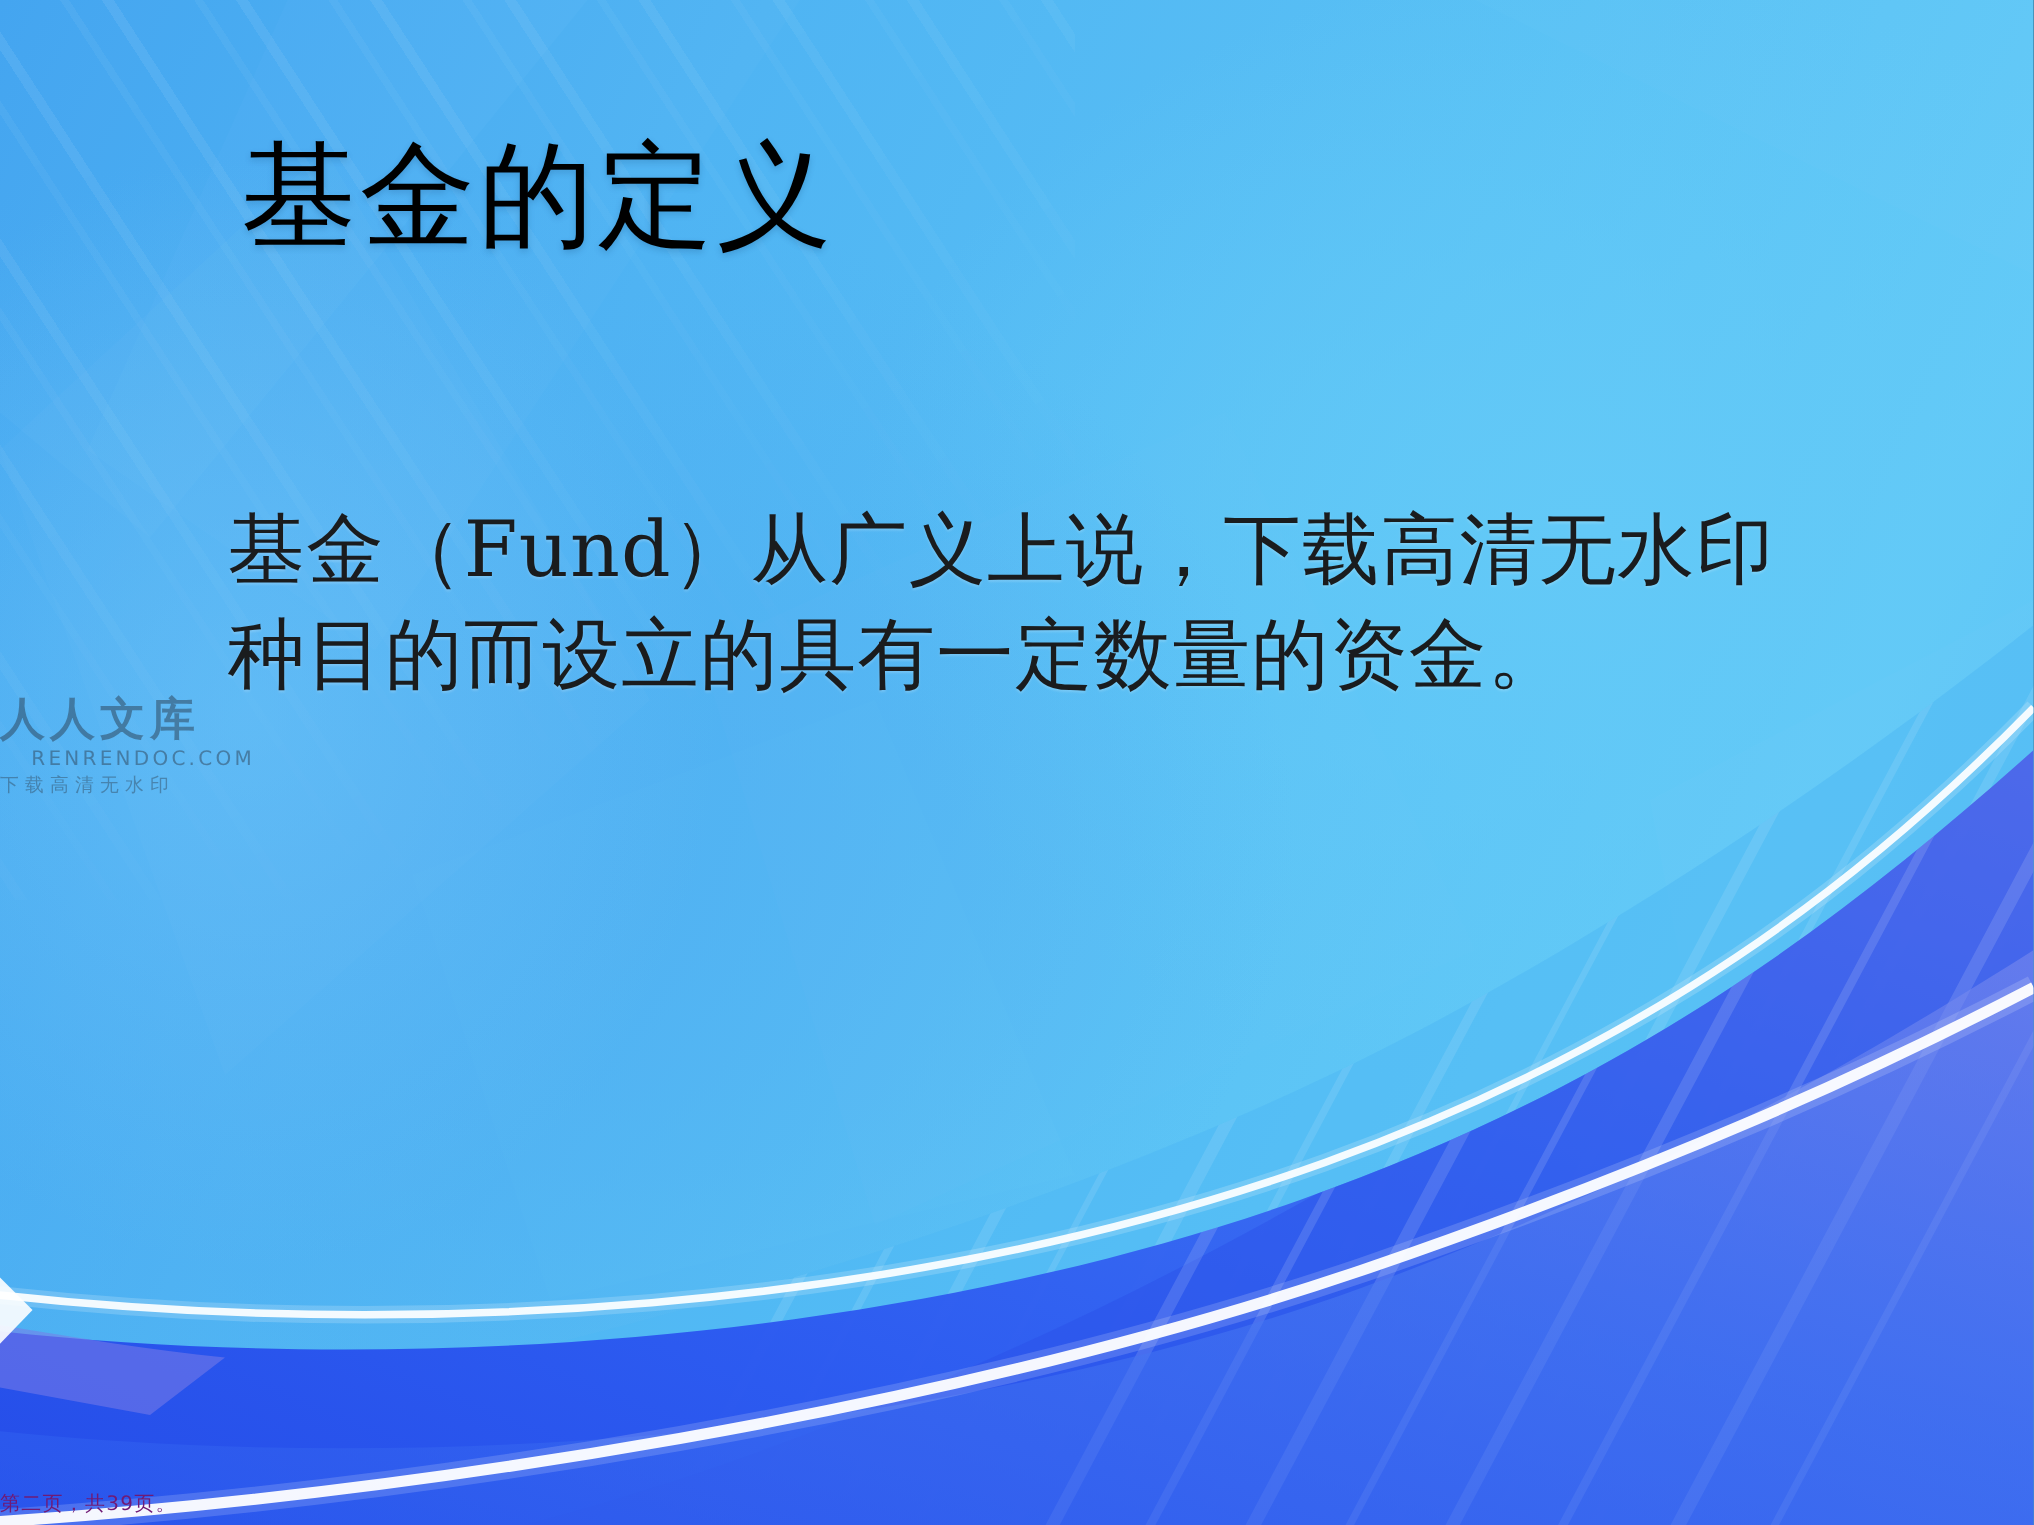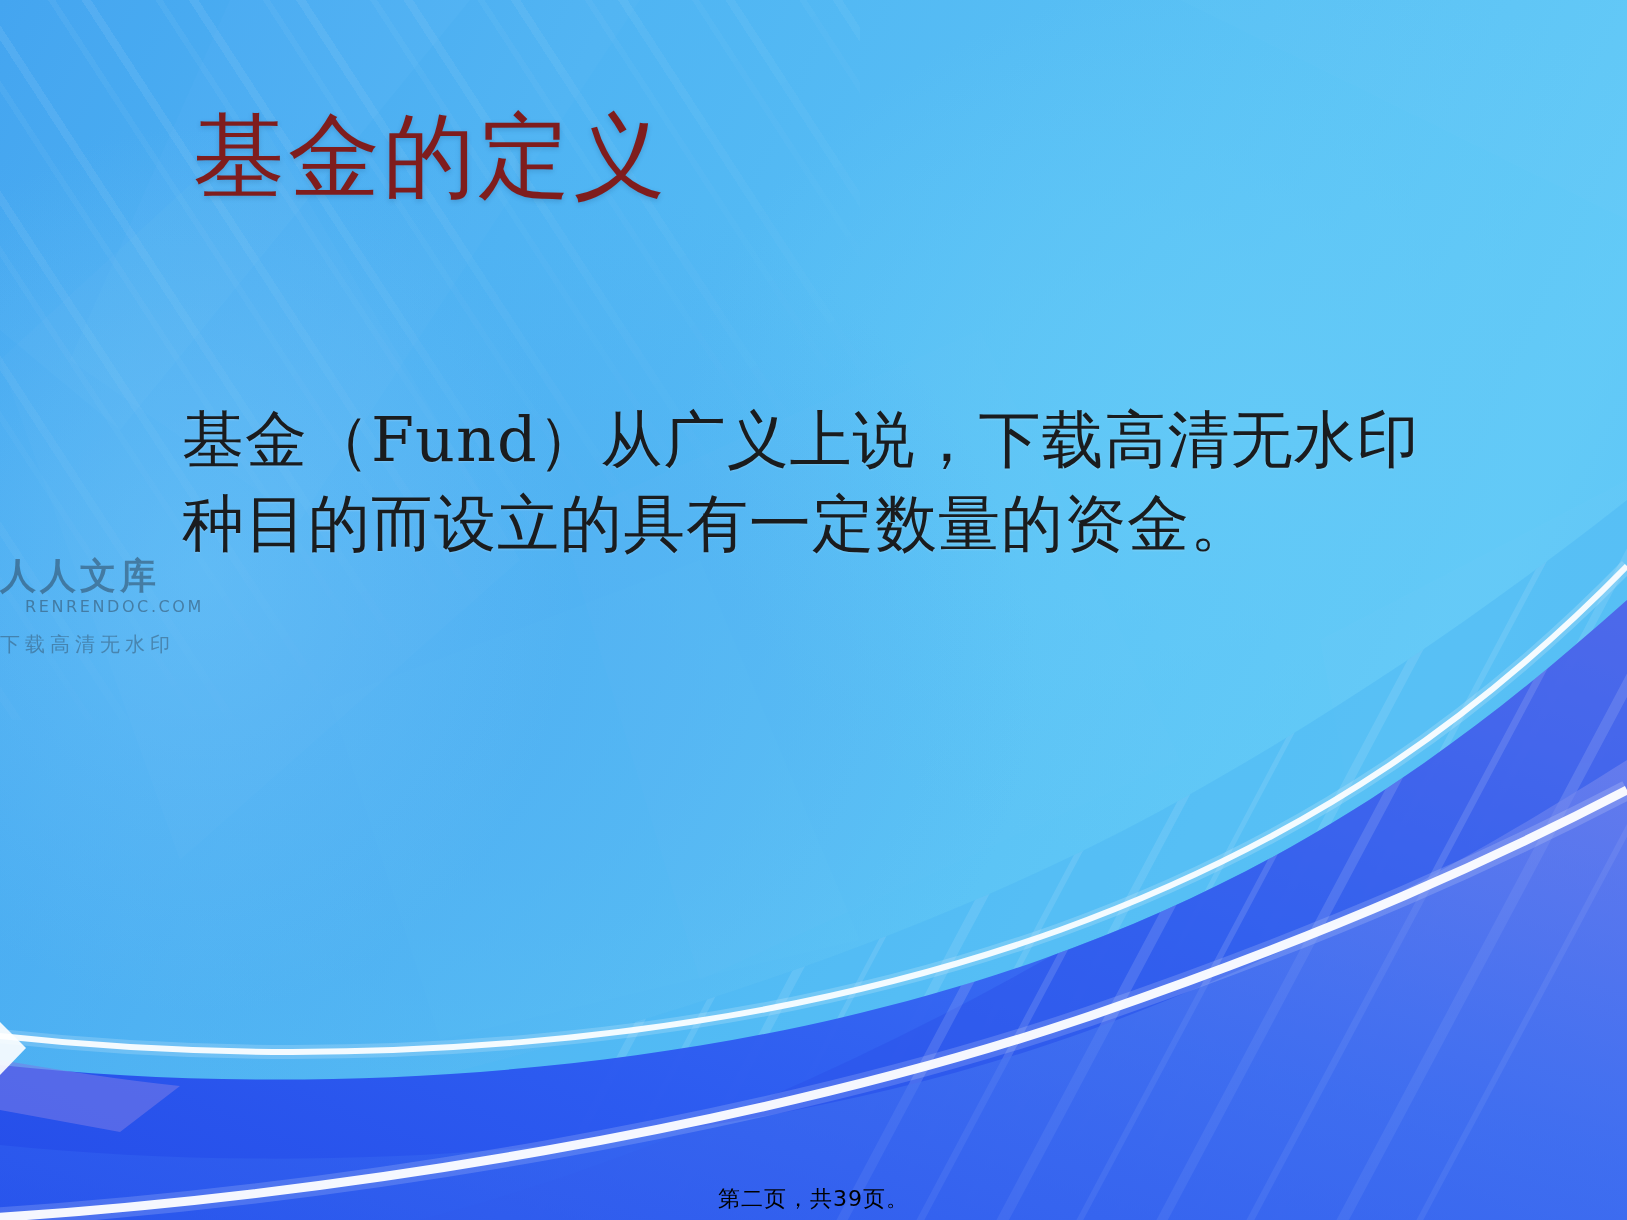--- a/index.html
+++ b/index.html
@@ -59,21 +59,21 @@
   .bg-wave { position: absolute; inset: 0; }
 
   
   .slide-title {
     position: absolute;
     left: 193px;
     top: 42px;
     font-size: 92px;
     line-height: 1.15;
     letter-spacing: 3px;
-    color: #7f1d1d;
+    color: #000000;
     font-family: "DejaVu Sans", "Liberation Sans", sans-serif;
     font-weight: 400;
     text-shadow: 0 2px 5px rgba(20,70,120,0.22);
     white-space: nowrap;
   }
   .body-block {
     position: absolute;
     left: 182px;
     top: 398px;
     width: 1290px;
@@ -107,37 +107,36 @@
     font-family: "DejaVu Sans", "Liberation Sans", sans-serif;
     font-size: 16px;
     letter-spacing: 2.6px;
     color: rgba(48,70,92,0.52);
     line-height: 22px;
     margin-top: 1px;
     margin-left: 25px;
   }
   .wm-sub {
     font-family: Liberation Sans, sans-serif;
-    font-size: 20px;
+    font-size: 15px;
     letter-spacing: 5px;
     color: rgba(48,70,92,0.45);
     line-height: 20px;
-    margin-top: 16px;
+    margin-top: 1px;
   }
 
   
   .page-footer {
     position: absolute;
     left: 0; right: 0;
     bottom: 6px;
-    text-align: center;
     font-family: "DejaVu Sans", "Liberation Sans", sans-serif;
-    font-size: 22px;
+    font-size: 16px;
     letter-spacing: 1px;
-    color: #000000;
+    color: #701a75;
   }
 </style>
 </head>
 <body>
 
 <div id="slide">
 
   <div class="bg-base"></div>
 
   <svg class="bg-facets" viewBox="0 0 1627 1220" preserveAspectRatio="none">

